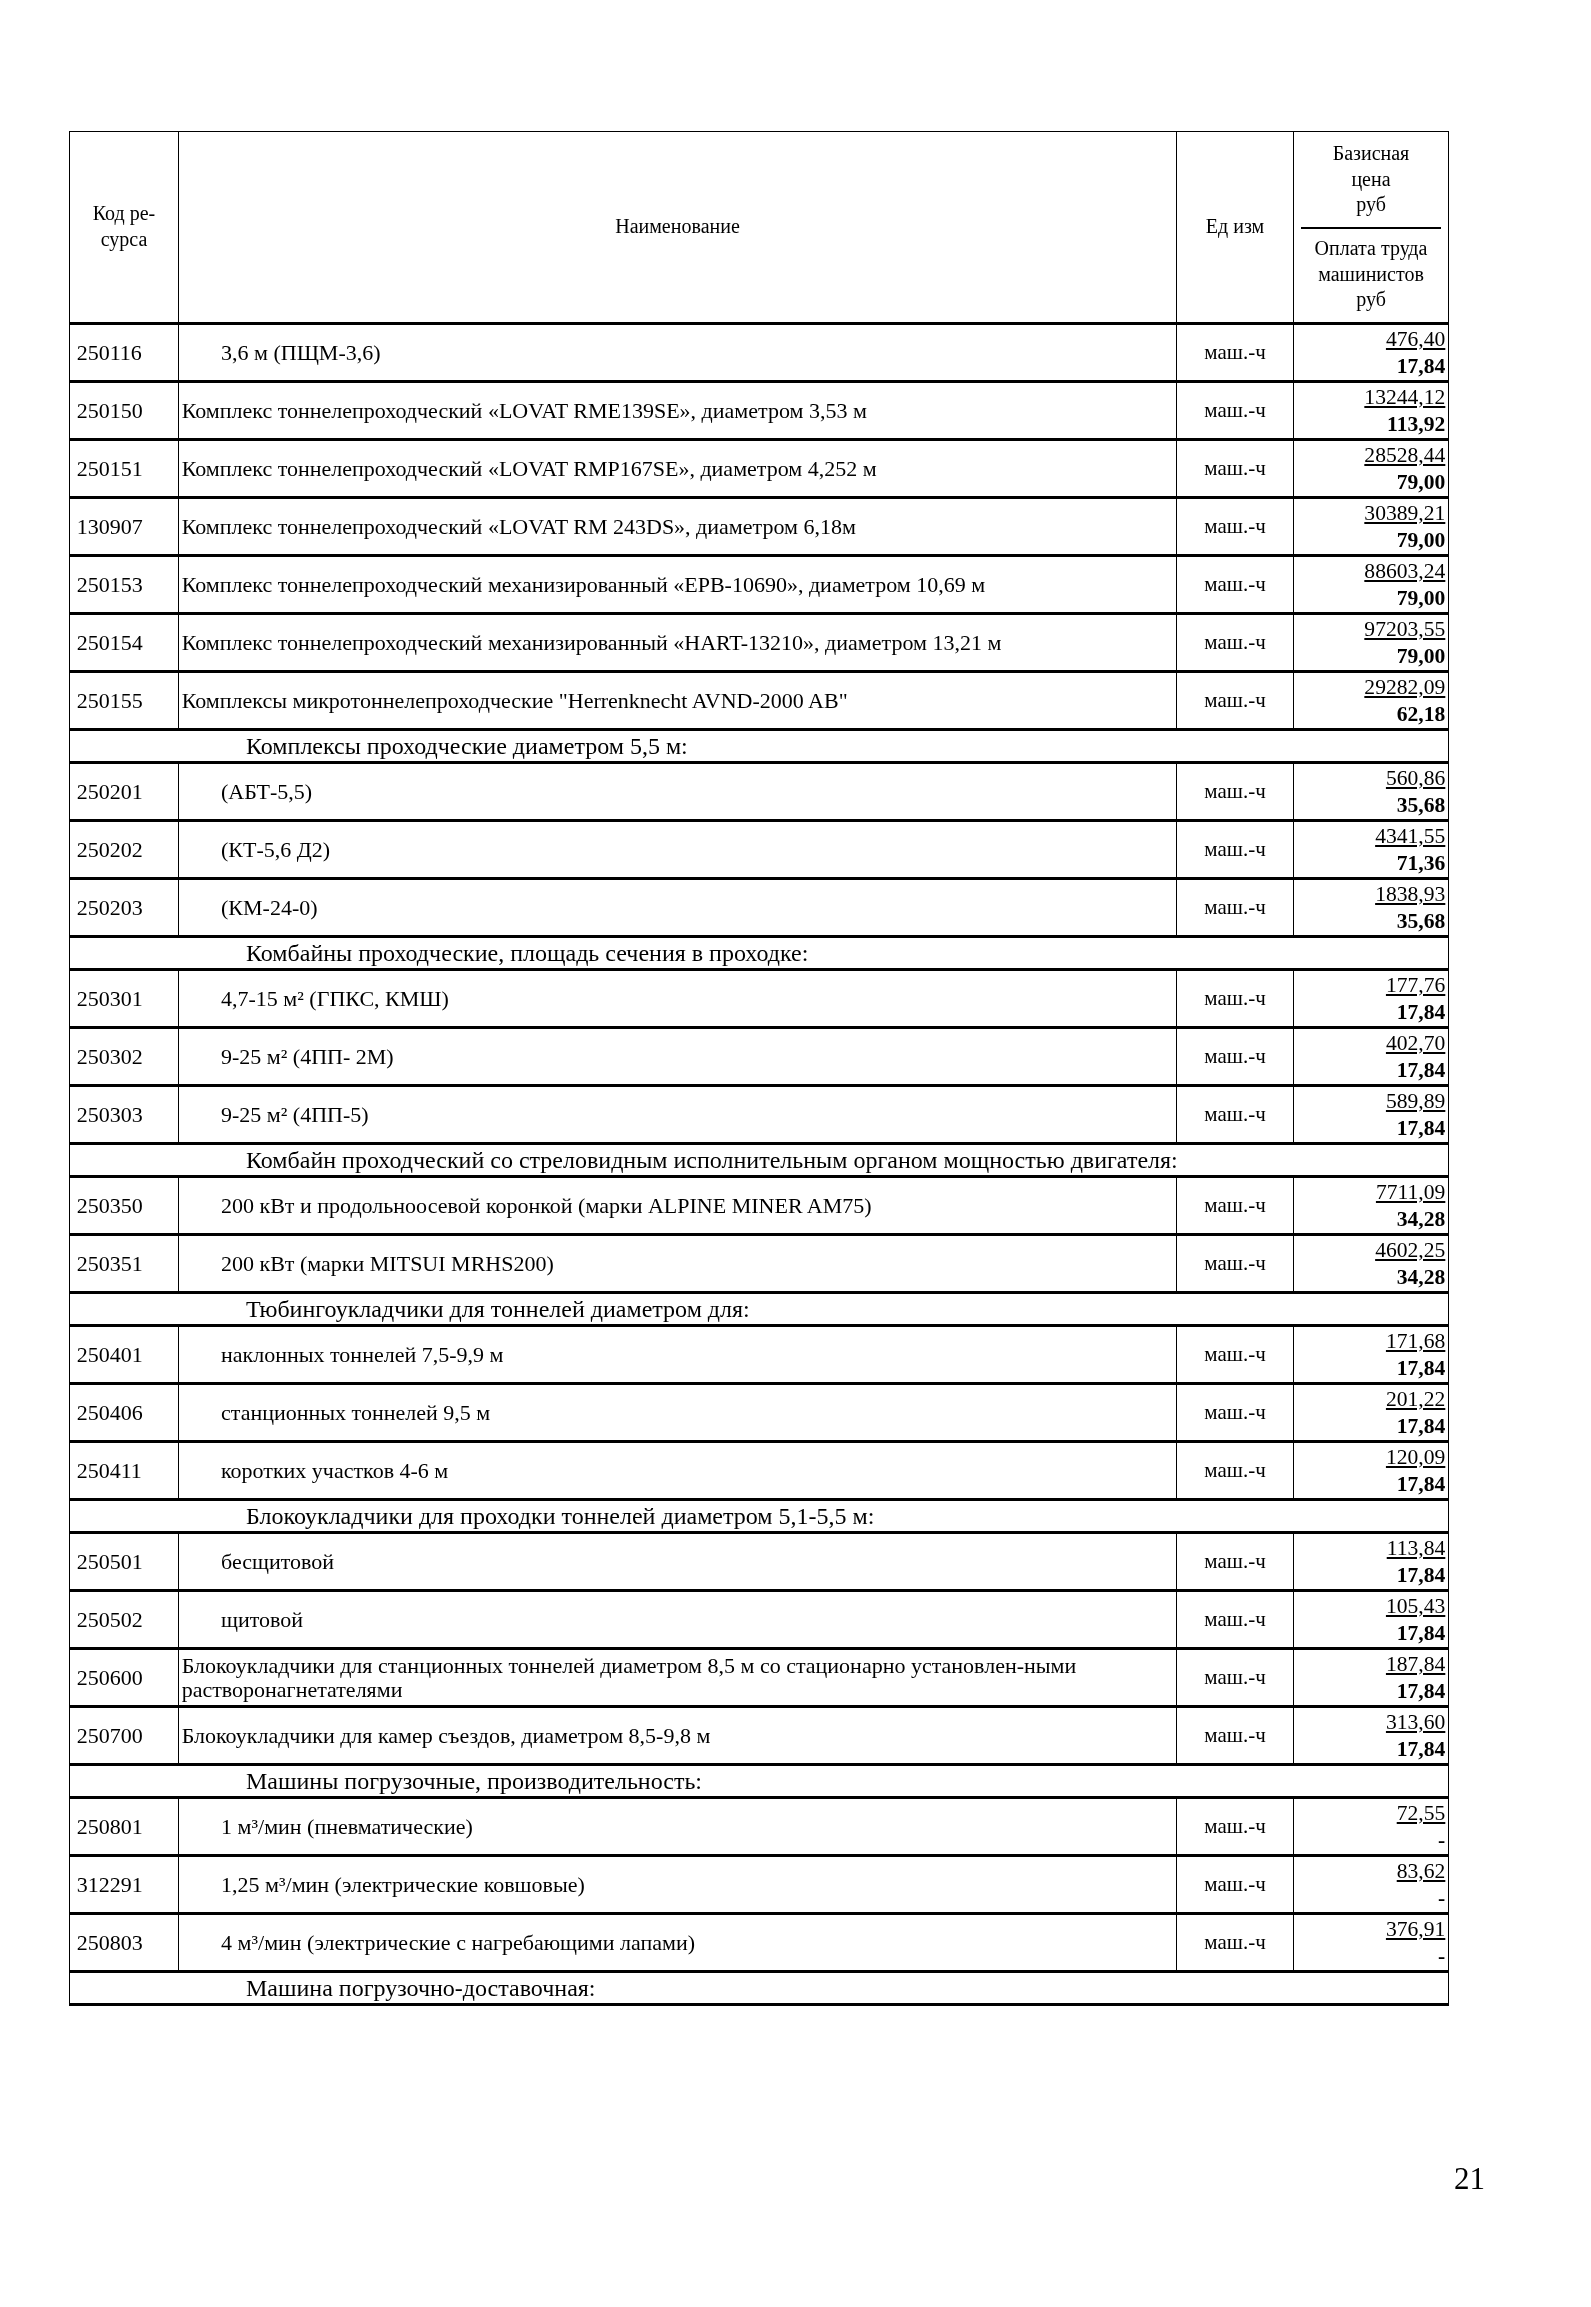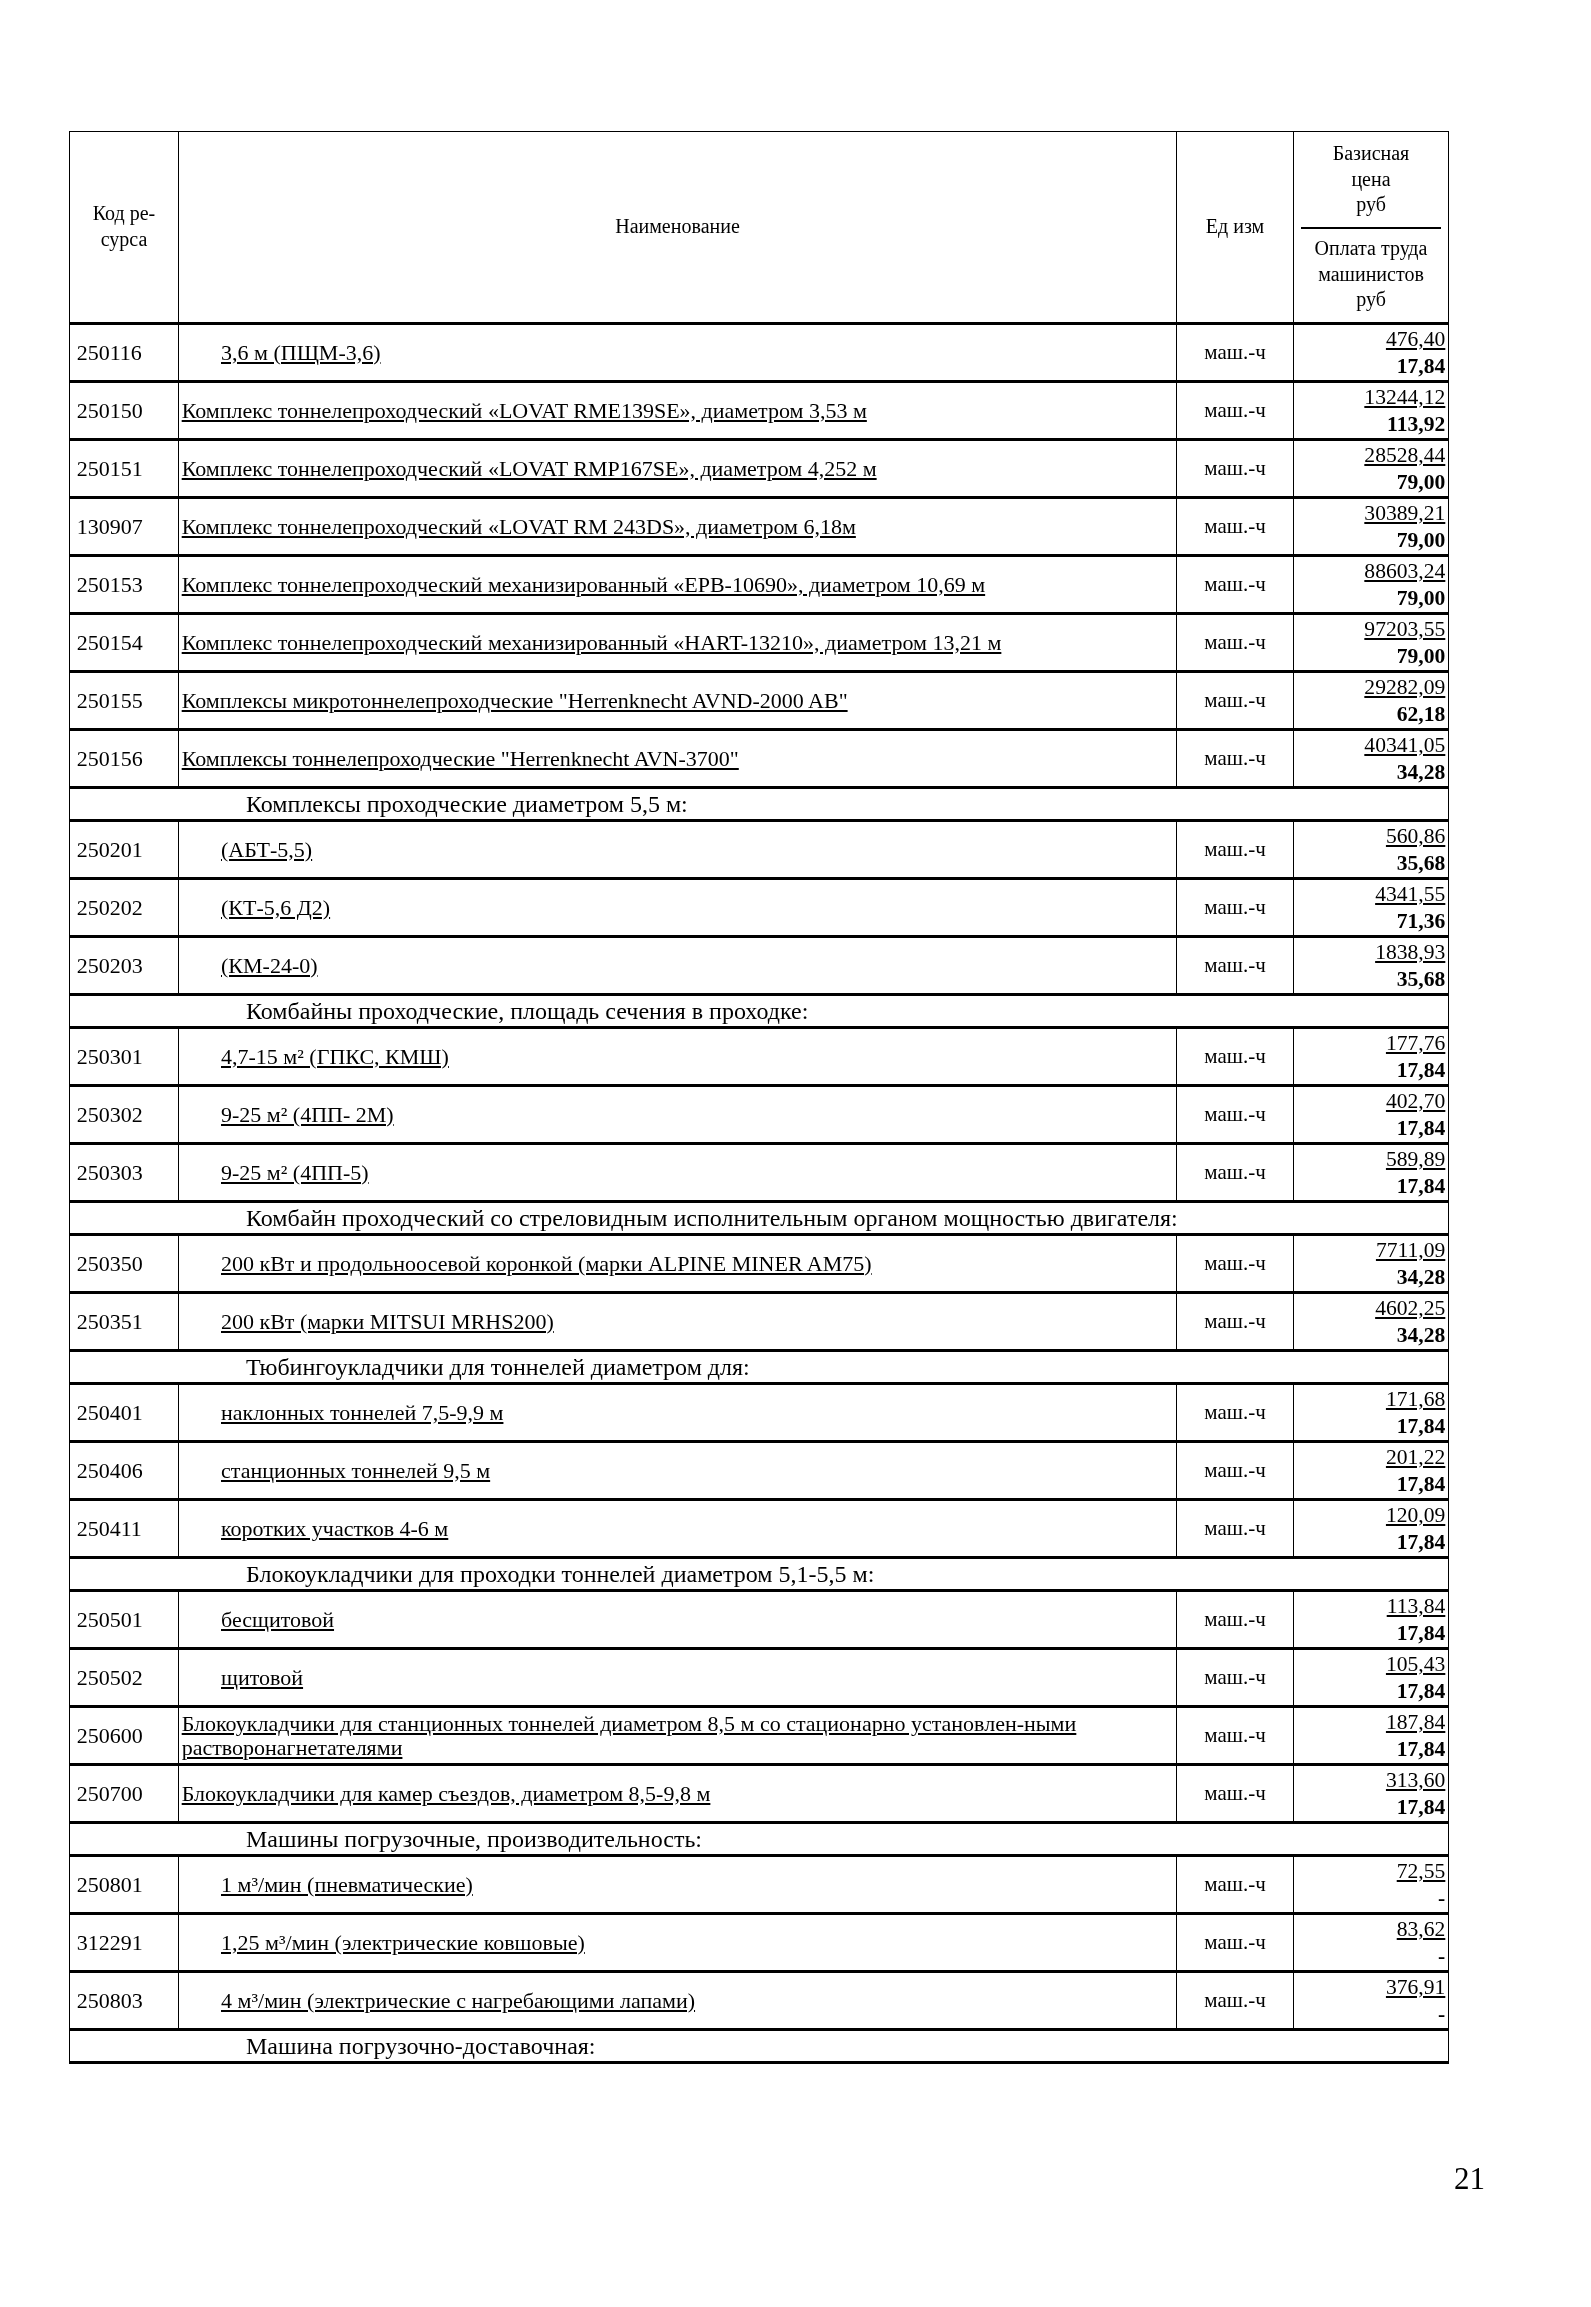--- a/index.html
+++ b/index.html
@@ -10,21 +10,21 @@
   .page-table td, .page-table th { border:1.3px solid #000; padding:0; }
   .page-table tr { border-bottom:3.4px solid #000; }
   col.c-code { width:109px; } col.c-name { width:998px; }
   col.c-unit { width:117px; } col.c-price { width:155px; }
   th { font-weight:normal; font-size:20px; line-height:25.6px; text-align:center; vertical-align:middle; }
   .hdr-row { height:192px; }
   .price-hdr { padding:0 8px; }
   .price-hdr .top { padding-bottom:6.7px; }
   .price-hdr .rule { border-top:2px solid #000; margin:2.7px 6.7px 6.7px 6.7px; }
   td.code { font-size:22px; text-align:left; padding-left:6.7px; vertical-align:middle; }
-  td.name { font-size:22px; text-align:left; vertical-align:middle; padding-left:2.7px; line-height:24px;text-decoration:underline; }
+  td.name { font-size:22px; text-align:left; vertical-align:middle; padding-left:2.7px; line-height:24px; }
   td.name.indent { padding-left:42px; }
   td.unit { font-size:21px; text-align:center; vertical-align:middle; }
   td.price { text-align:right; vertical-align:middle; padding-right:2.7px; font-size:21.6px; line-height:27px; }
   td.price .base { text-decoration:underline; text-decoration-thickness:2px; text-underline-offset:2px; display:block; }
   td.price .labor { display:block;font-weight:bold; }
   .data-row { height:58px; }
   .section-row td { font-size:24px; padding-left:176px; height:30px; line-height:30px; border-left:1.3px solid #000; border-right:1.3px solid #000; }
   .page-number { position:absolute; left:1454px; top:2161px; font-size:31px; }
 </style>
 </head>
@@ -111,29 +111,20 @@
       </tr>
       <tr class="data-row">
         <td class="code">250155</td>
         <td class="name">Комплексы микротоннелепроходческие "Herrenknecht AVND-2000 AB"</td>
         <td class="unit">маш.-ч</td>
         <td class="price">
           <span class="base">29282,09</span>
           <span class="labor">62,18</span>
         </td>
       </tr>
-      <tr class="data-row">
-        <td class="code">250156</td>
-        <td class="name">Комплексы тоннелепроходческие "Herrenknecht AVN-3700"</td>
-        <td class="unit">маш.-ч</td>
-        <td class="price">
-          <span class="base">40341,05</span>
-          <span class="labor">34,28</span>
-        </td>
-      </tr>
       <tr class="section-row">
         <td colspan="4">Комплексы проходческие диаметром 5,5 м:</td>
       </tr>
       <tr class="data-row">
         <td class="code">250201</td>
         <td class="name indent">(АБТ-5,5)</td>
         <td class="unit">маш.-ч</td>
         <td class="price">
           <span class="base">560,86</span>
           <span class="labor">35,68</span>

